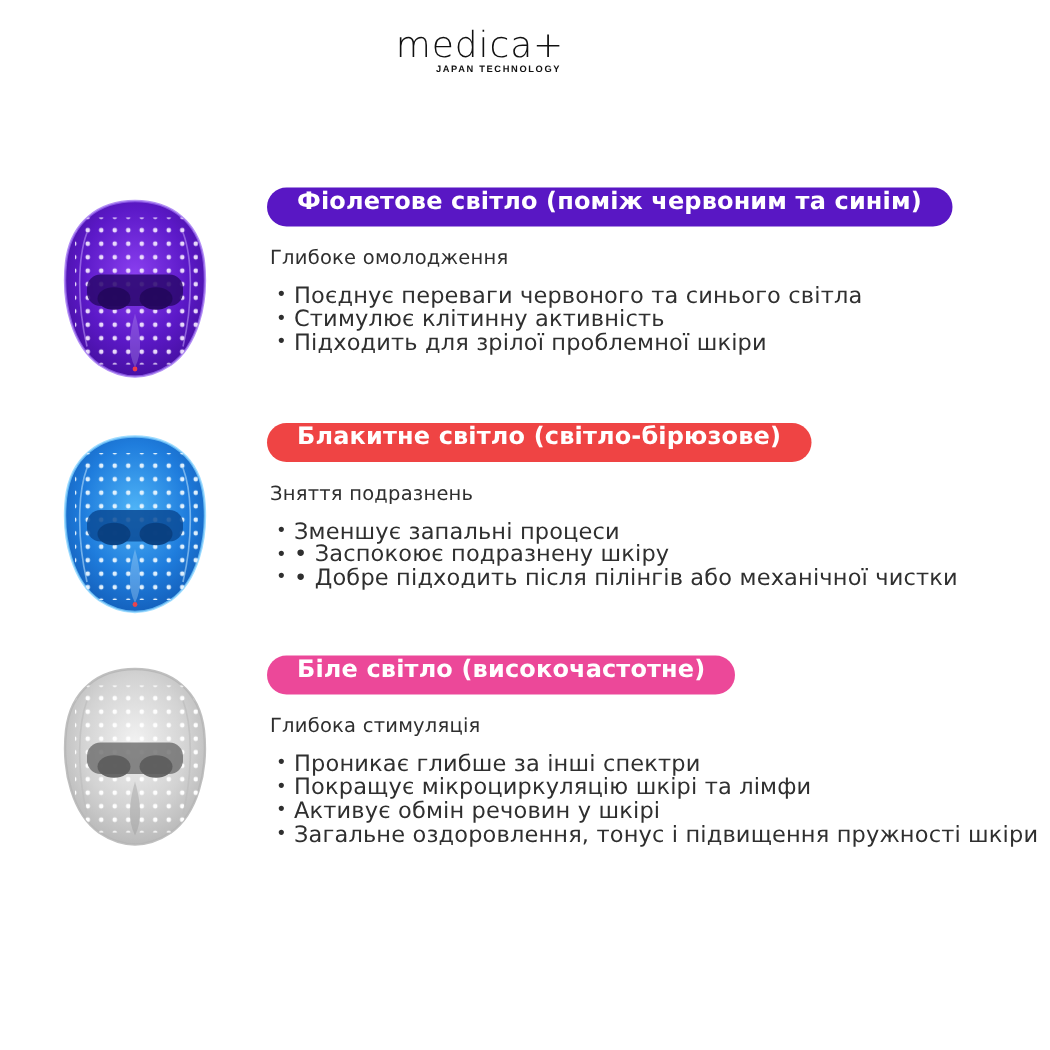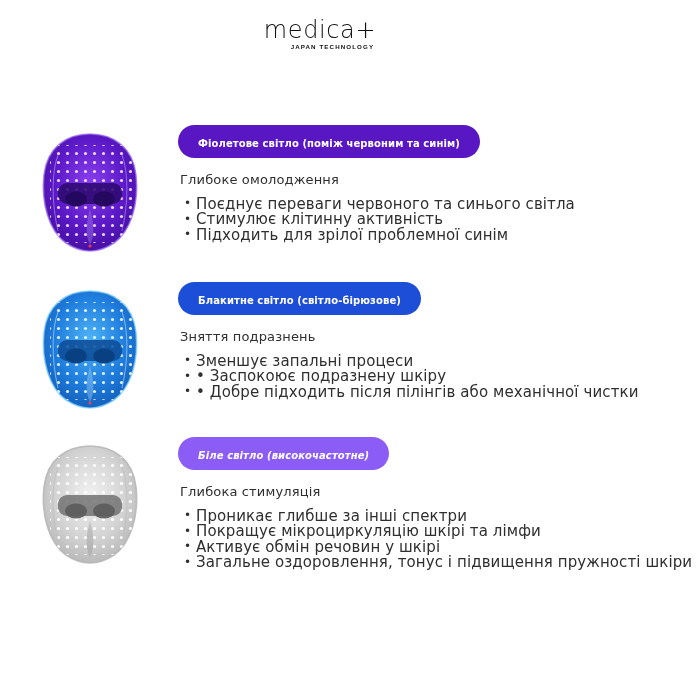--- a/index.html
+++ b/index.html
@@ -69,31 +69,31 @@
     left: 178px;
     top: 0;
     width: 510px;
   }
 
   
   .pill {
     display: inline-block;
     border-radius: 22px;
     color: #ffffff;
-    font-size: 10px;
+    font-size: 16px;
     font-weight: bold;
     letter-spacing: 0.1px;
-    padding: 14px 20px 8px 20px;
+    padding: 1px 20px 8px 20px;
     line-height: 1.05;
     white-space: nowrap;
     font-family: "DejaVu Sans", sans-serif;
   }
   .pill.violet { background: #5917c4; }
-  .pill.blue   { background: #1d4ed8; }
-  .pill.grey   { background: #8b5cf6; font-style: italic; }
+  .pill.blue   { background: #ef4444; }
+  .pill.grey   { background: #ec4899; }
 
   
   .subtitle {
     font-size: 13px;
     font-weight: normal;
     color: #2f2f2f;
     margin: 14px 0 0 2px;
     letter-spacing: 0.15px;
     font-family: "DejaVu Sans", sans-serif;
   }
@@ -166,21 +166,21 @@
       </g>
     </svg>
   </div>
 
   <div class="content">
     <div class="pill violet">Фіолетове світло (поміж червоним та синім)</div>
     <div class="subtitle">Глибоке омолодження</div>
     <ul class="bullets">
       <li>Поєднує переваги червоного та синього світла</li>
       <li>Стимулює клітинну активність</li>
-      <li>Підходить для зрілої проблемної синім</li>
+      <li>Підходить для зрілої проблемної шкіри</li>
     </ul>
   </div>
 </div>
 
 <div class="section" id="section-blue">
 
   <div class="mask-holder">
     <svg class="mask-svg" viewBox="0 0 108 122" xmlns="http://www.w3.org/2000/svg" aria-hidden="true">
       <defs>
         <radialGradient id="gB" cx="50%" cy="42%" r="72%">

